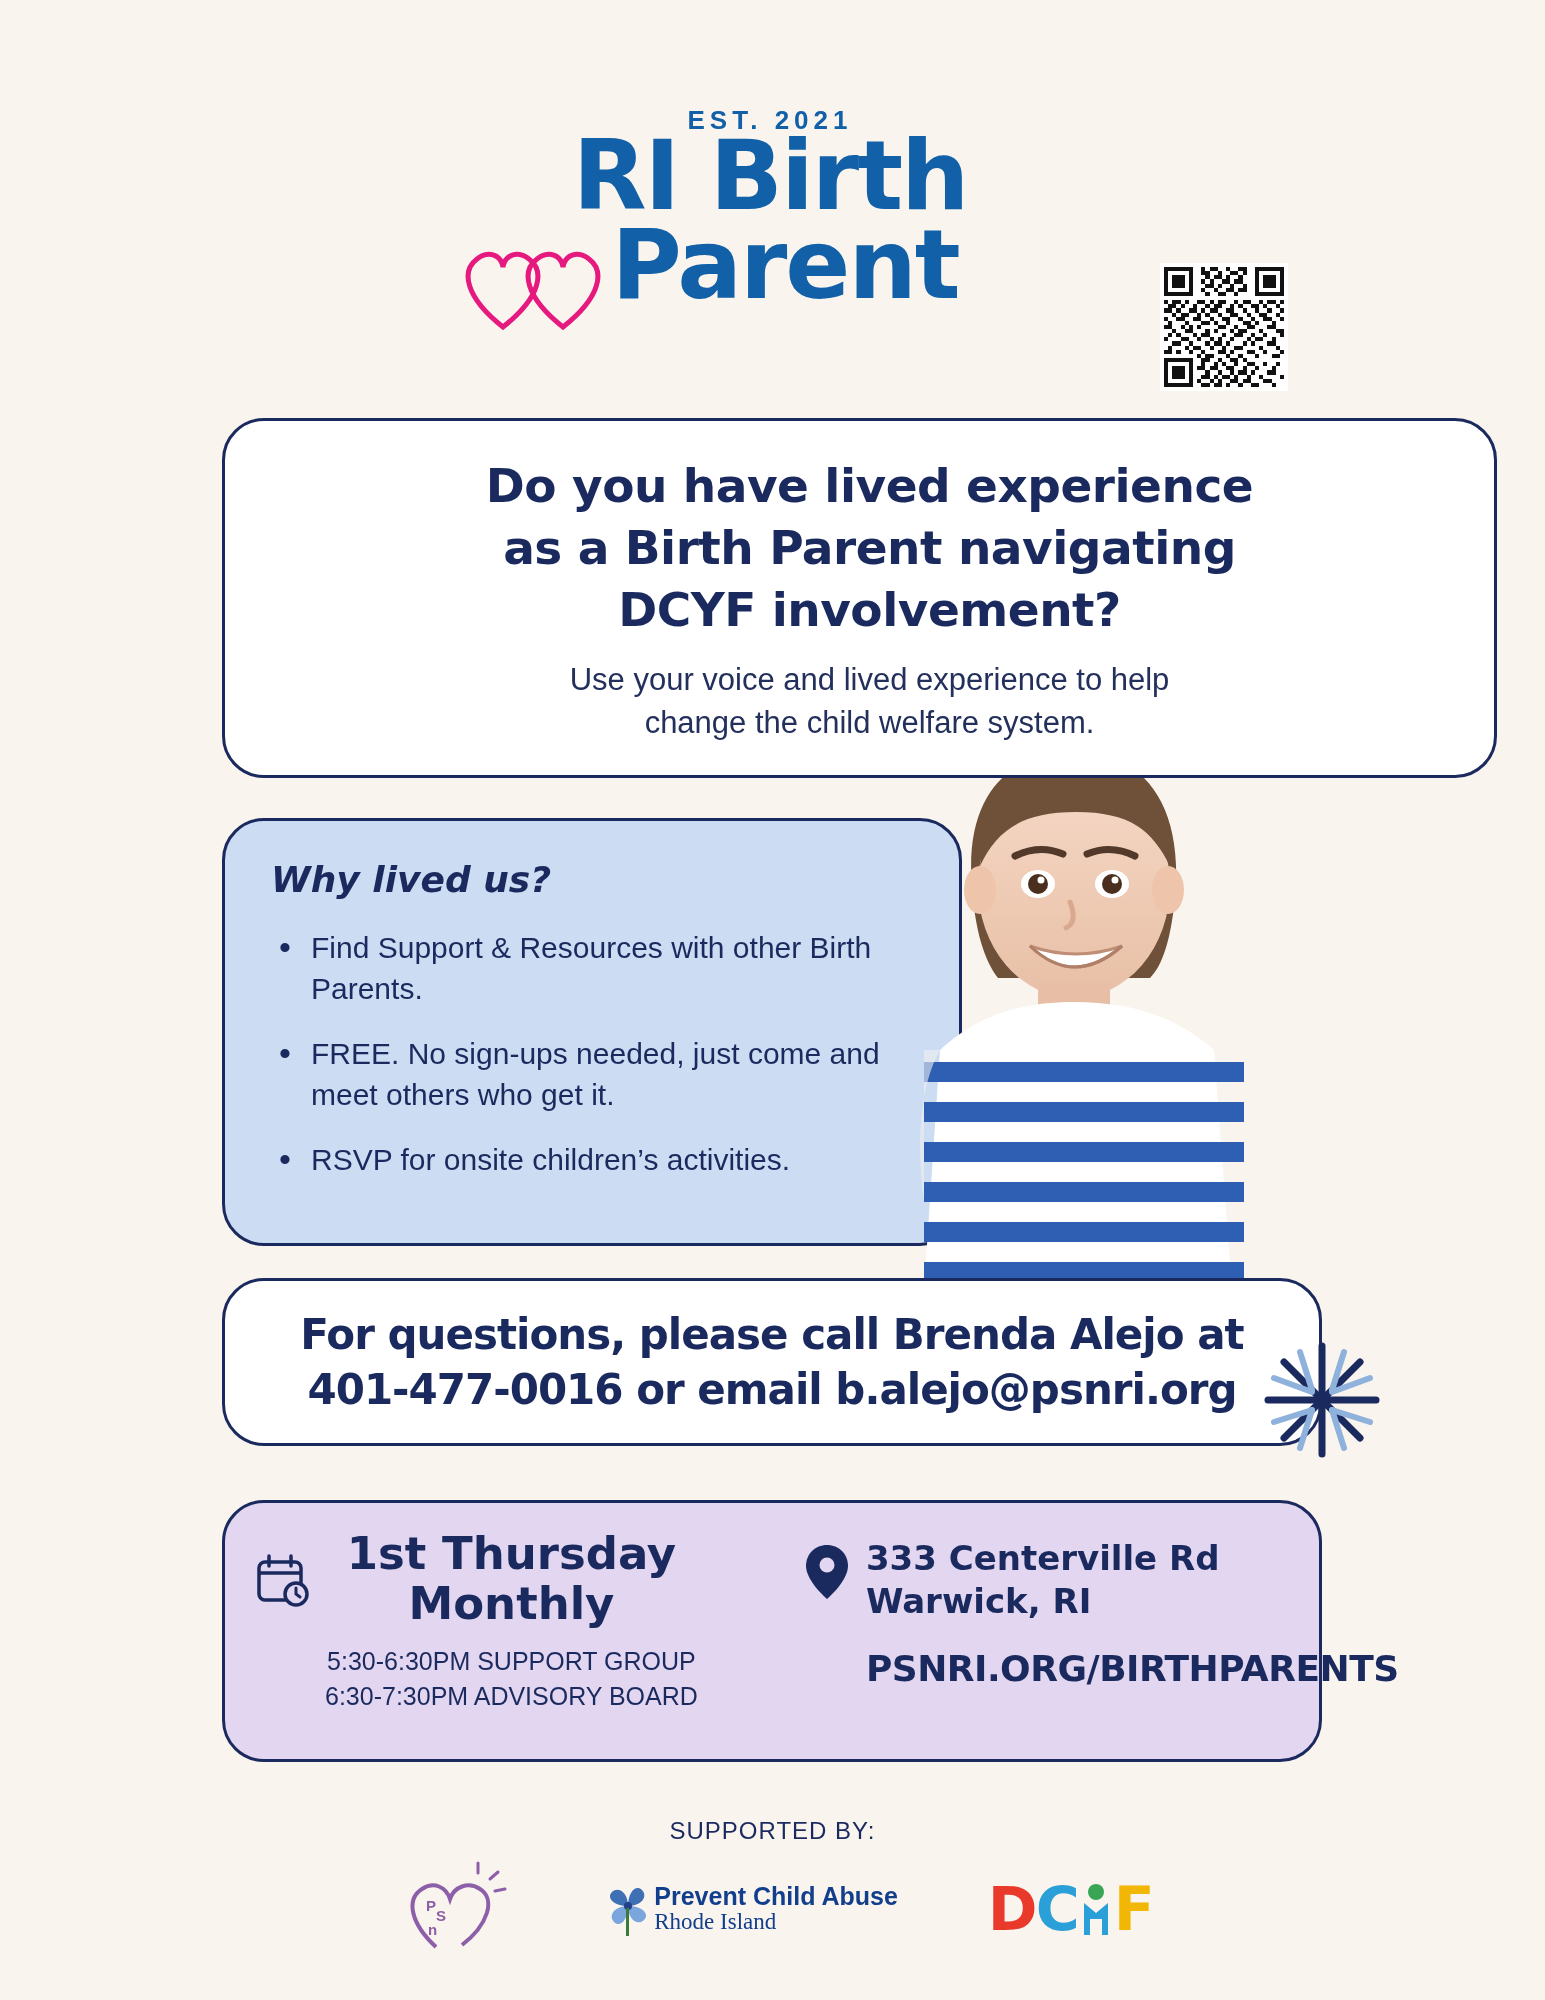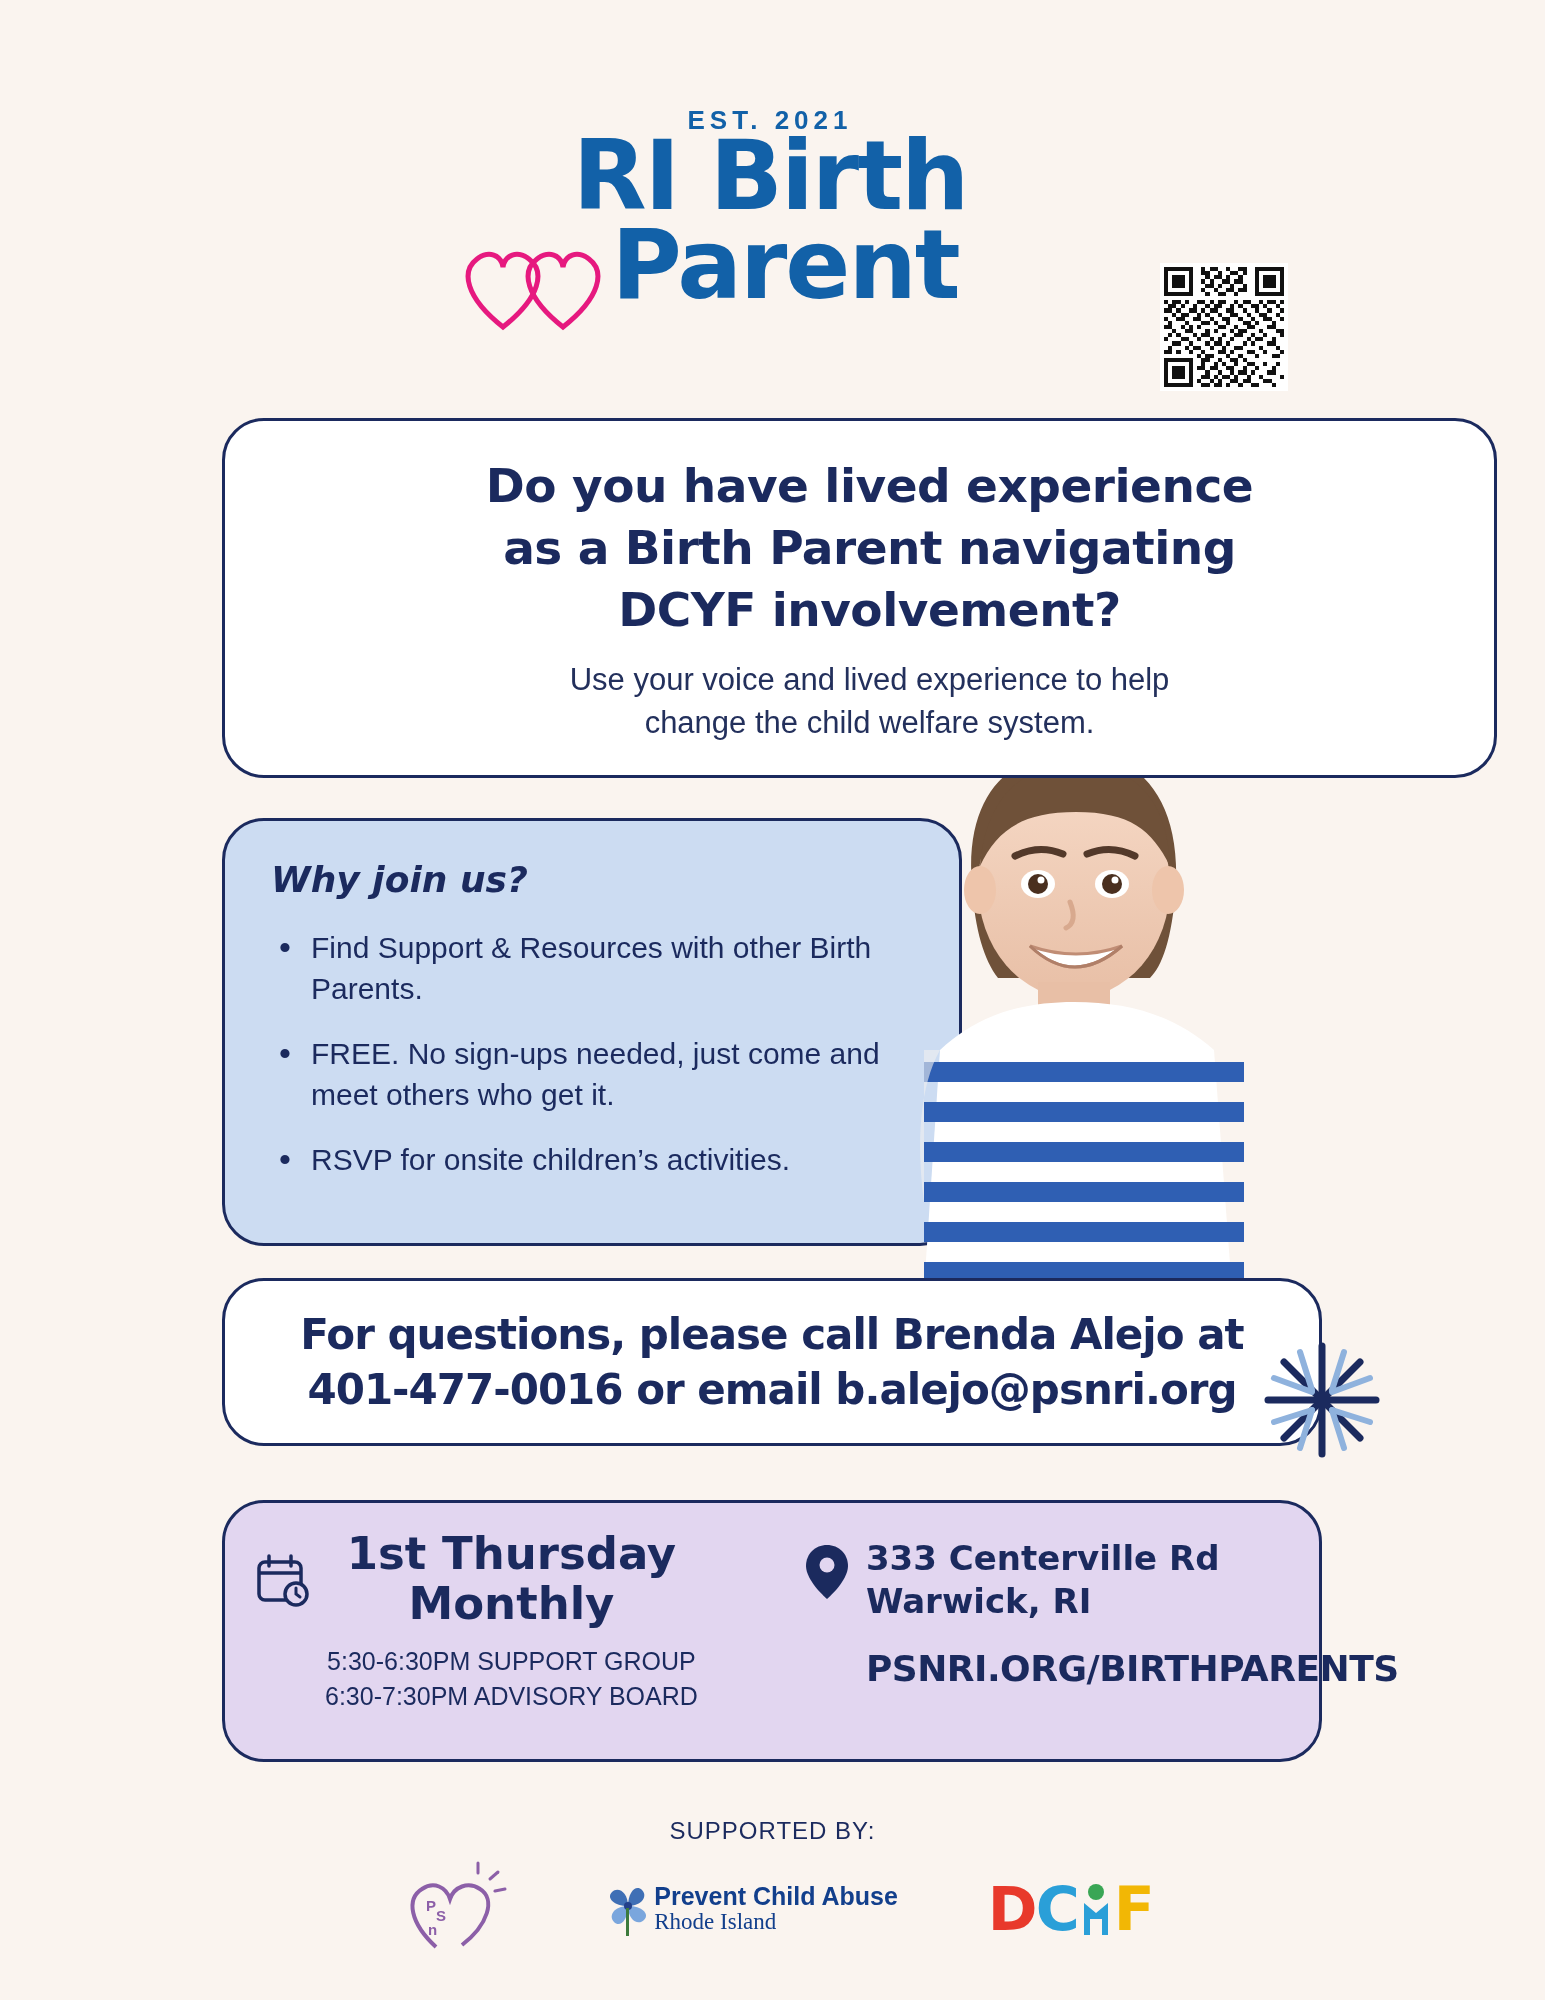--- a/index.html
+++ b/index.html
@@ -566,21 +566,21 @@
 
   <div class="card card-hero">
     <div class="hero-title">Do you have lived experience</div>
     <div class="hero-title">as a Birth Parent navigating</div>
     <div class="hero-title">DCYF involvement?</div>
     <div class="hero-sub">Use your voice and lived experience to help</div>
     <div class="hero-sub" style="margin-top:0">change the child welfare system.</div>
   </div>
 
   <div class="card card-why">
-    <div class="why-title">Why join us?</div>
+    <div class="why-title">Why lived us?</div>
     <ul class="why-list">
       <li>Find Support &amp; Resources with other Birth Parents.</li>
       <li>FREE. No sign-ups needed, just come and meet others who get it.</li>
       <li>RSVP for onsite children’s activities.</li>
     </ul>
   </div>
 
   <div class="photo">
     <svg viewBox="0 0 420 600" width="420" height="600">
       <defs>

